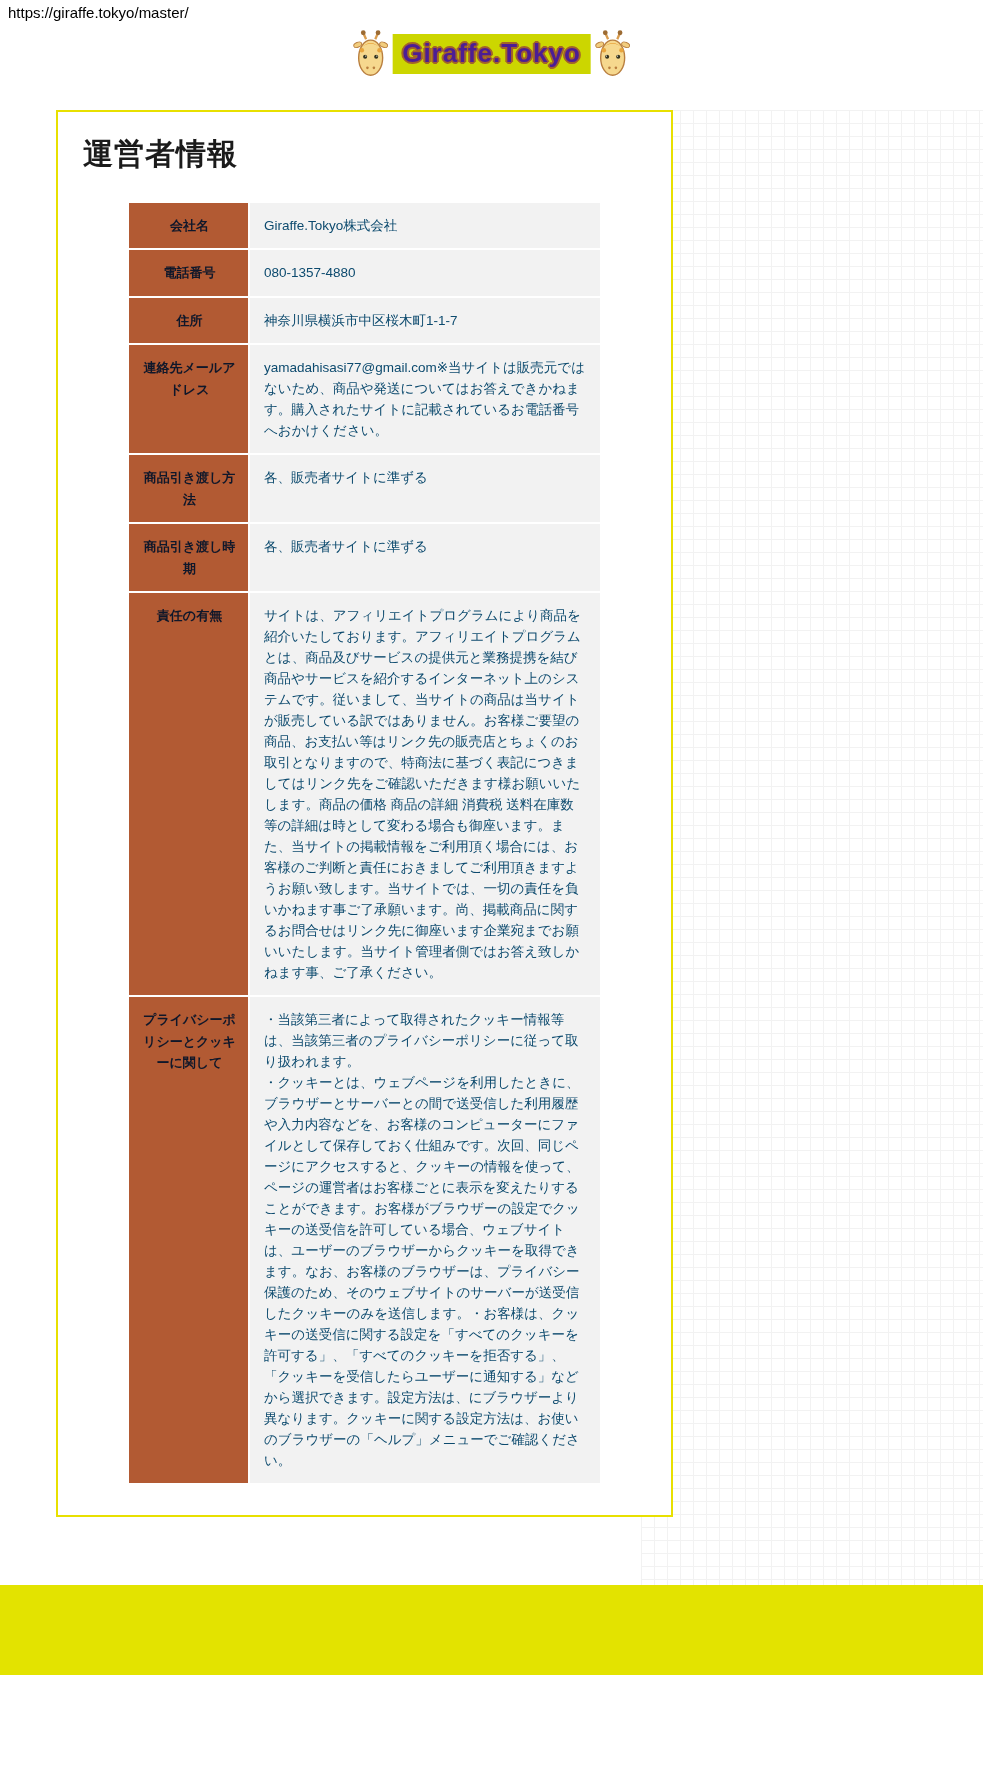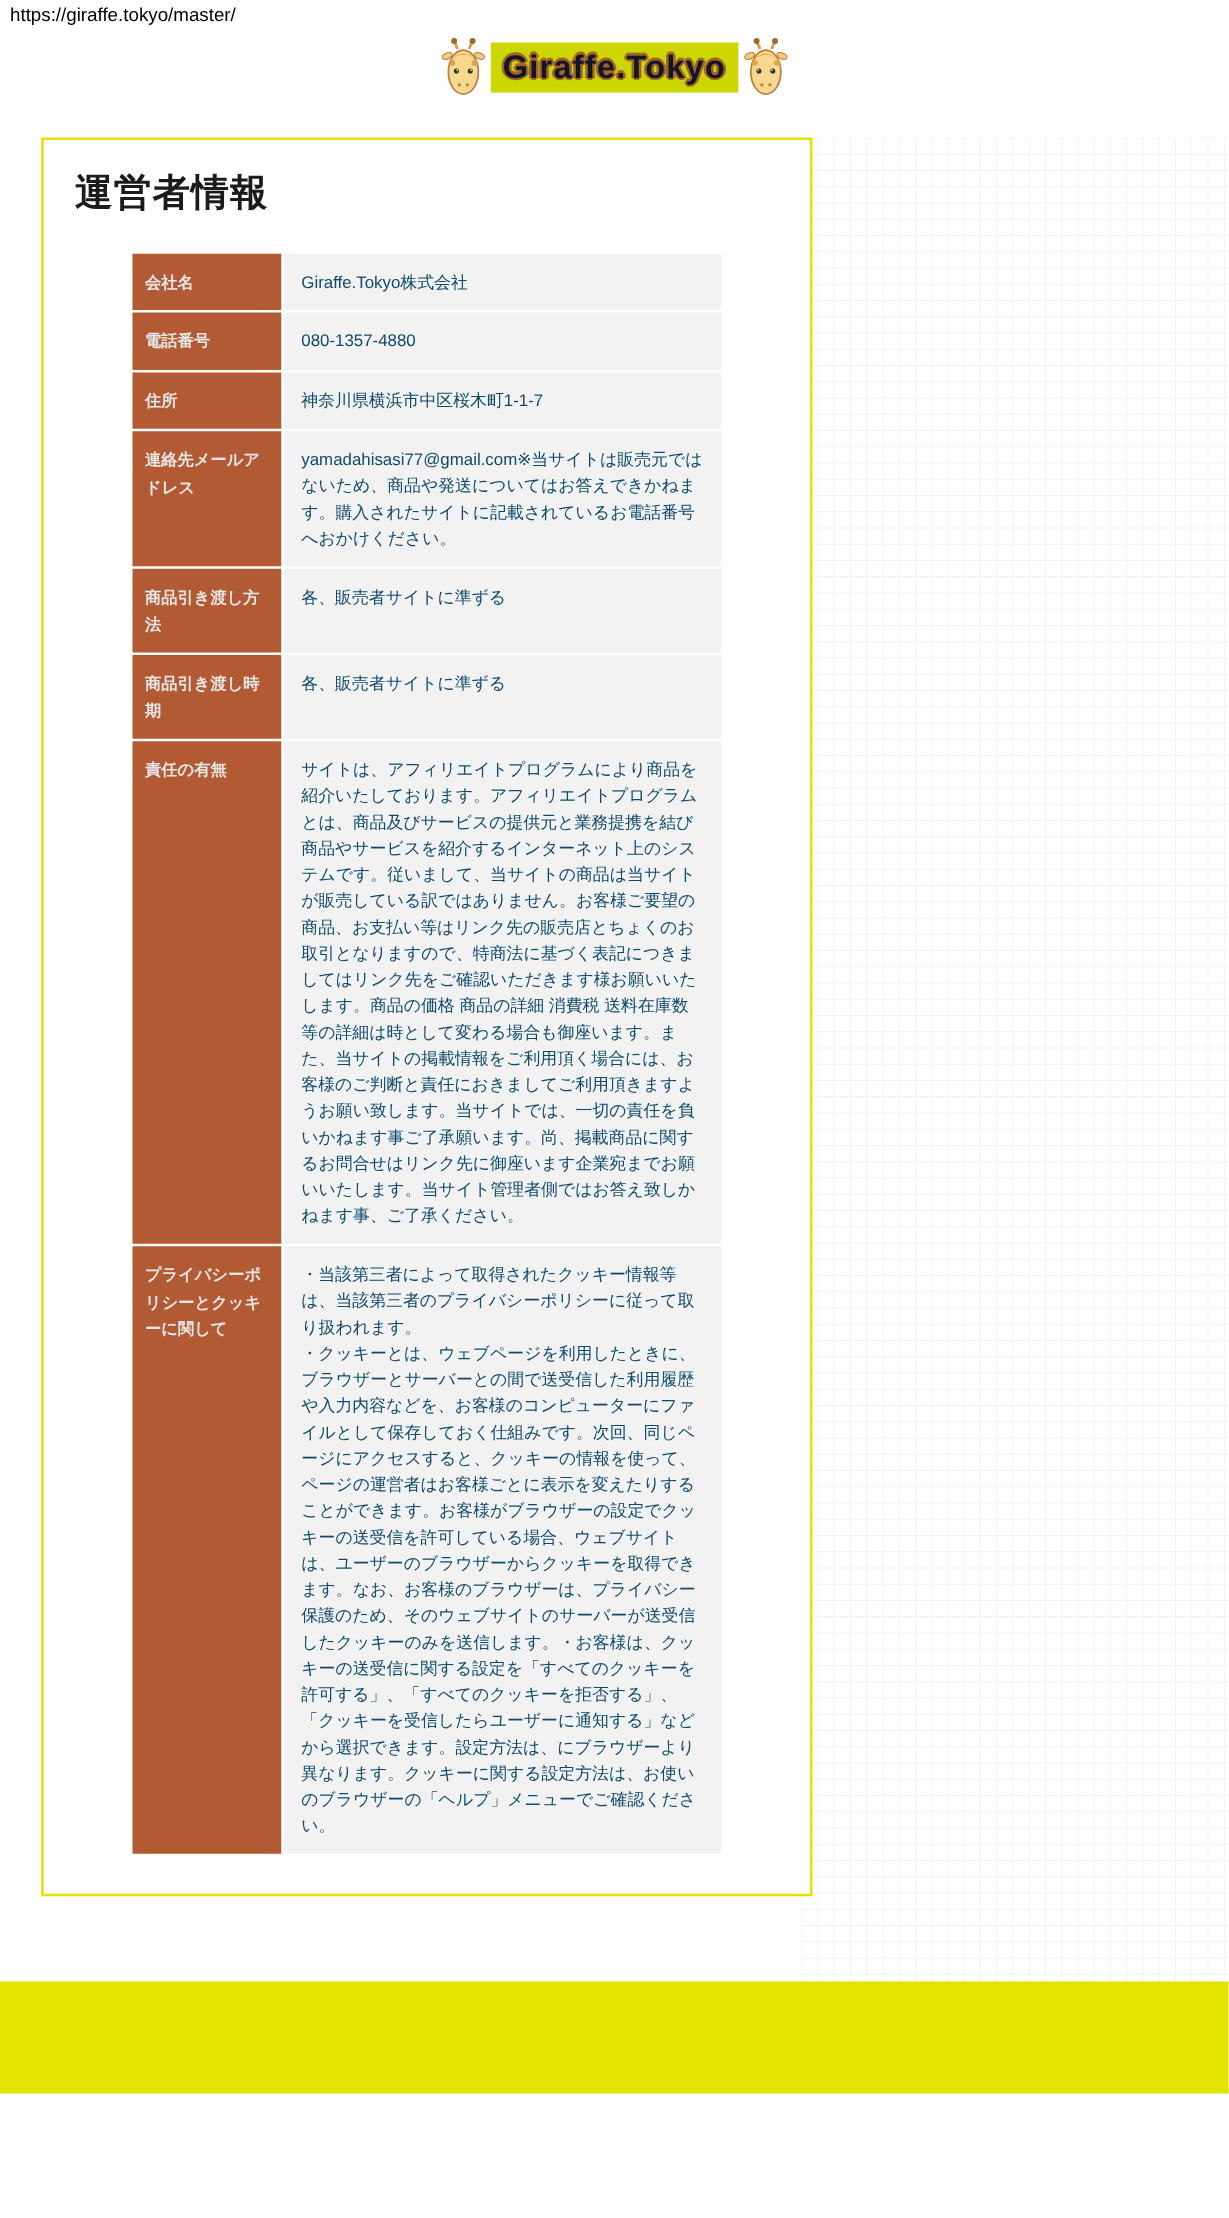--- a/index.html
+++ b/index.html
@@ -16,58 +16,58 @@
   .site-logo{
     position:absolute;top:30px;left:50%;transform:translateX(-50%);
     display:flex;align-items:center;gap:3px;text-decoration:none;cursor:pointer;
   }
   .giraffe{width:38px;height:48px;display:block;}
   .giraffe.flip{transform:scaleX(-1);}
   .logo-badge{
     background:#ccd600;
     padding:2px 10px 4px 10px;
     font-size:26px;font-weight:bold;letter-spacing:1px;
-    color:#0f172a;
+    color:#4c1d95;
     text-shadow:-2px 0 #a2632a,2px 0 #a2632a,0 -2px #a2632a,0 2px #a2632a,
                 -1px -1px #a2632a,1px -1px #a2632a,-1px 1px #a2632a,1px 1px #a2632a;
     line-height:34px;
   }
 
   
   .main-bg{position:relative;background:#ffffff;min-height:1475px;}
   .grid-overlay{
     position:absolute;top:0;bottom:0;left:641px;right:0;
     background-image:
       linear-gradient(to right,#f2f2f2 1px,transparent 1px),
       linear-gradient(to bottom,#f2f2f2 1px,transparent 1px);
     background-size:13px 13px;
     pointer-events:none;
   }
   .content-box{
     position:relative;
-    margin:14px 0 15px 33px;
+    margin:14px 0 15px 56px;
     width:563px;
     border:2px solid #e8e000;
     background:#ffffff;
     padding:22px 25px 30px 25px;
     box-sizing:content-box;
   }
   .page-title{
     margin:0 0 26px 0;
     font-size:30px;font-weight:bold;color:#1b1b1b;letter-spacing:1px;
   }
   table.info-table{
     width:475px;margin:0 auto;
     border-collapse:separate;border-spacing:2px;
     table-layout:fixed;
   }
   table.info-table th{
     box-sizing:border-box;width:119px;
-    background:#b25a33;color:#e5e5e5;
-    font-size:13px;font-weight:bold;text-align:left;vertical-align:top;
+    background:#b25a33;color:#0f172a;
+    font-size:13px;font-weight:bold;text-align:center;vertical-align:top;
     padding:12px 8px 12px 10px;line-height:1.65;
   }
   table.info-table td{
     box-sizing:border-box;
     background:#f2f2f2;color:#0c4a6e;
     font-size:13.5px;text-align:left;vertical-align:top;
     padding:12px 14px;line-height:21px;
     white-space:pre-line;
   }
 

